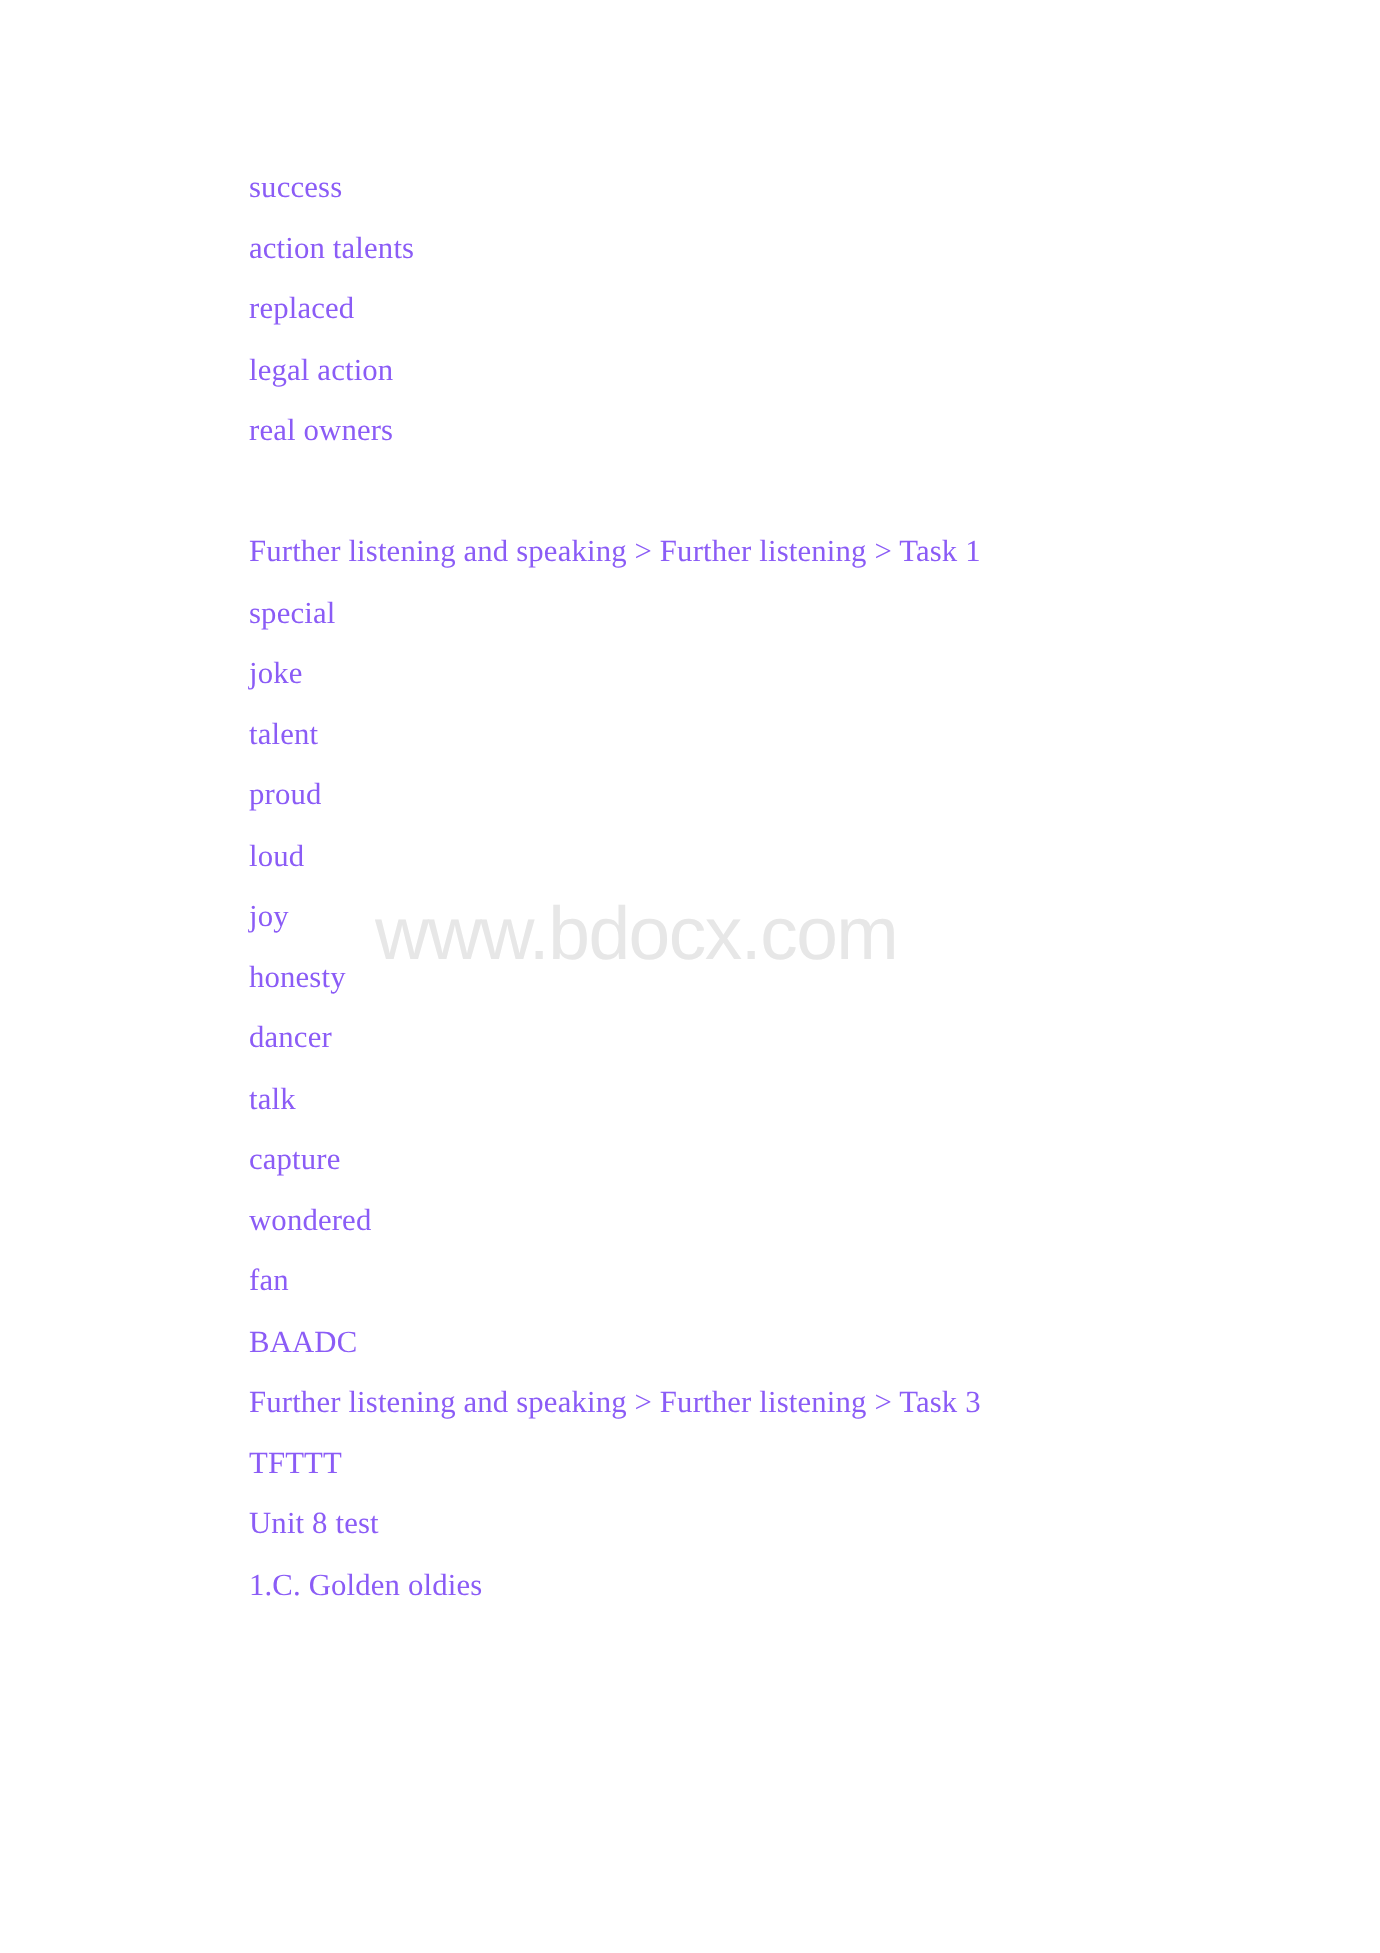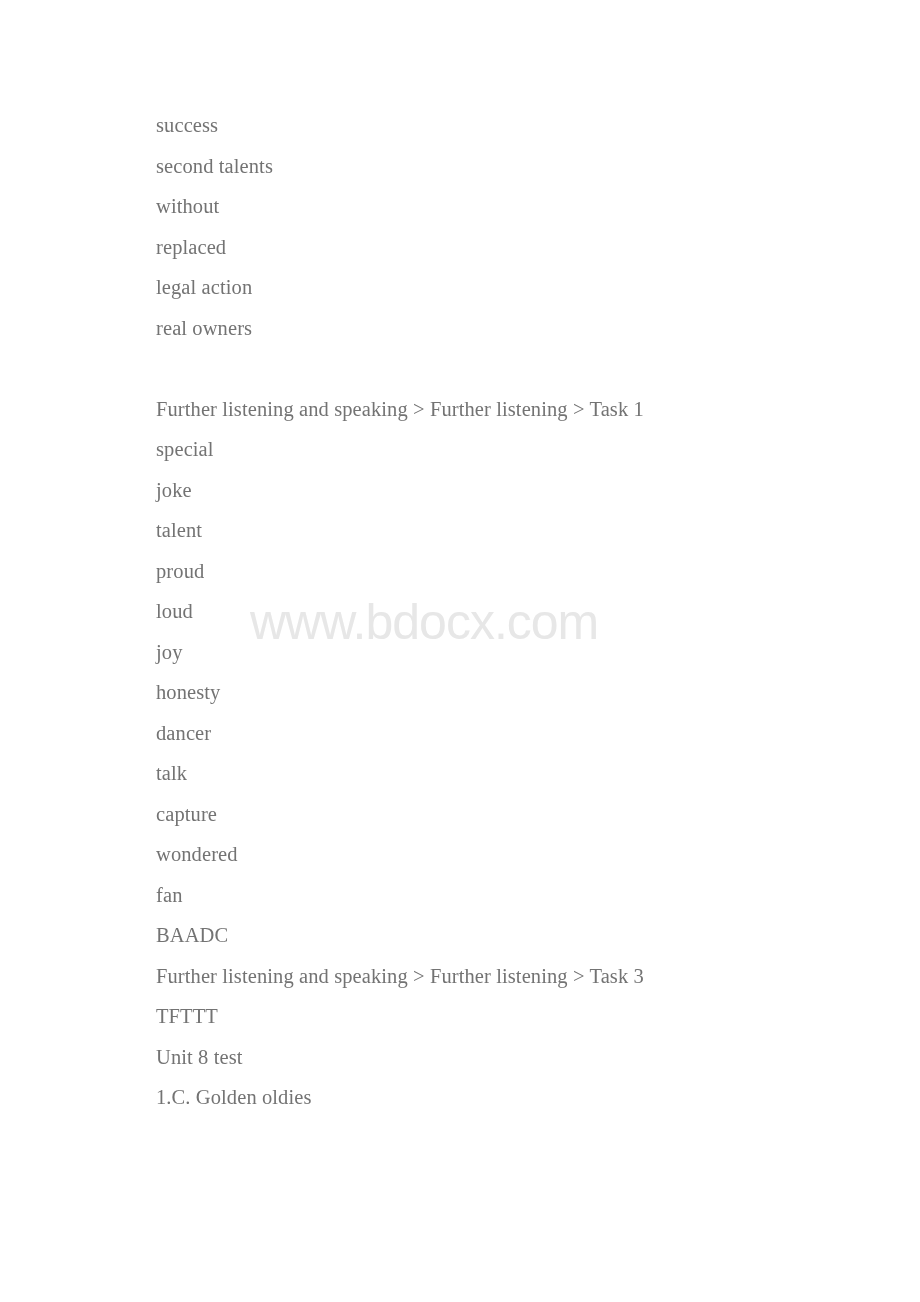--- a/index.html
+++ b/index.html
@@ -35,43 +35,43 @@
   #content {
     position: absolute;
     left: 156px;
     top: 105px;
     width: 700px;
     z-index: 1;
   }
   .line {
     font-size: 20.5px;
     line-height: 40.5px;
-    color: #737373;
+    color: #8b5cf6;
     white-space: pre;
     letter-spacing: 0.1px;
+    margin-left: 10px;
   }
   .line.blank {
     height: 40.5px;
   }
   .line.heading {
     font-size: 20.5px;
   }
 </style>
 </head>
 <body>
 
 <div id="page">
 
   <div id="watermark">www.bdocx.com</div>
 
   <div id="content">
 
     <div class="line">success</div>
-    <div class="line">second talents</div>
-    <div class="line">without</div>
+    <div class="line">action talents</div>
     <div class="line">replaced</div>
     <div class="line">legal action</div>
     <div class="line">real owners</div>
 
     <div class="line blank"></div>
 
     <div class="line heading">Further listening and speaking &gt; Further listening &gt; Task 1</div>
 
     <div class="line">special</div>
     <div class="line">joke</div>

